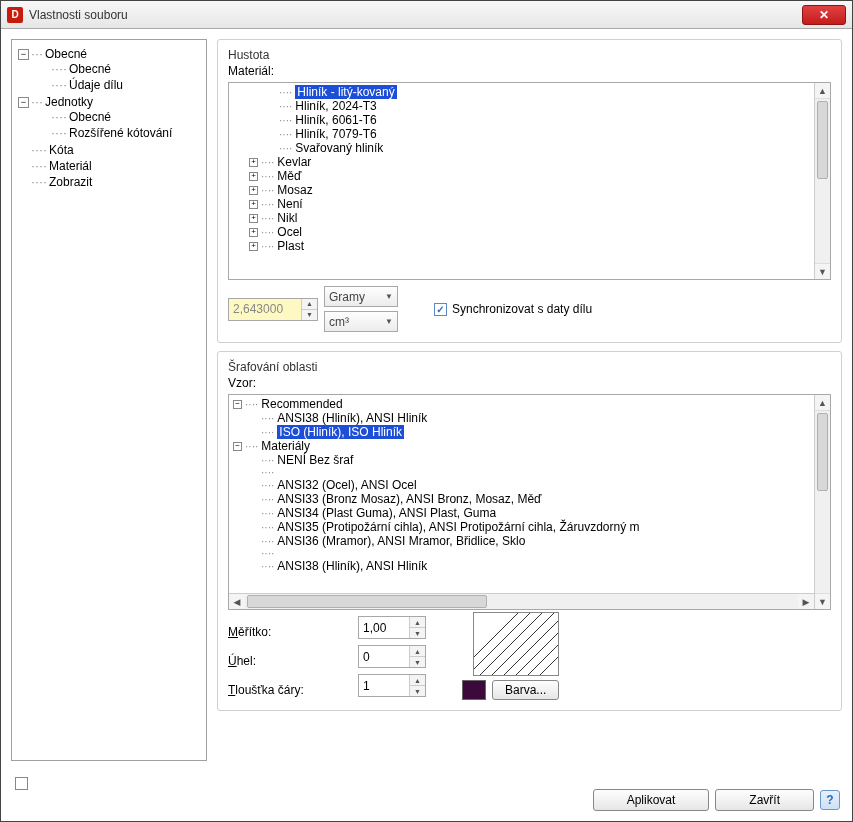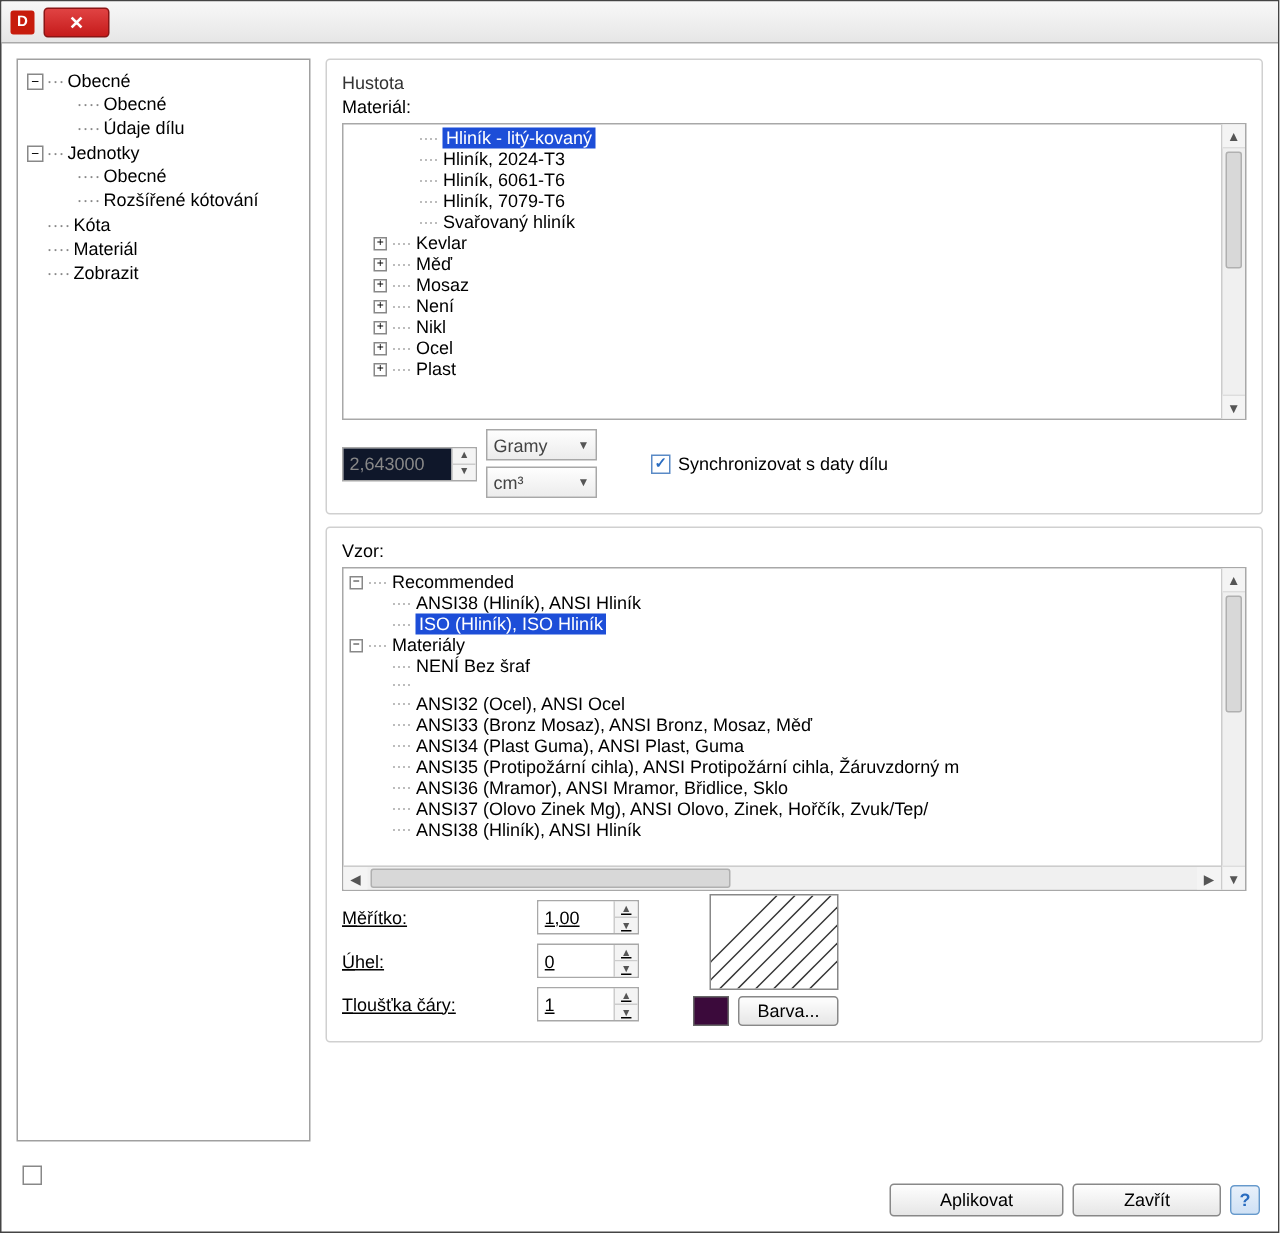--- a/index.html
+++ b/index.html
@@ -33,34 +33,34 @@
 .tree-row.l0 { padding-left: 4px; }
 .tree-row.l1 { padding-left: 20px; }
 .tree-row.l2 { padding-left: 38px; }
 .tree-row .ptoggle { width: 9px; height: 9px; border: 1px solid #888; display: inline-flex; align-items: center; justify-content: center; font-size: 8px; line-height: 1; }
 .tree-row .pspacer { width: 9px; display: inline-block; }
 .tree-row .pdots { color: #888; font-size: 10px; }
 .tree-row.selected span.txt { background: #1d4ed8; color: #fff; padding: 0 2px; }
 .dense-row { display: flex; align-items: center; gap: 6px; margin-top: 6px; }
 .numbox { display: flex; border: 1px solid #a8a8a8; background: #fff; height: 23px; }
 .numbox input { border: none; width: 72px; padding: 0 4px; font-size: 12px; }
-.numbox.dis input { color: #888; background: #0f172a; }
+.numbox.dis input { color: #888; background: #fef9c3; }
 .spin { width: 16px; display: flex; flex-direction: column; border-left: 1px solid #ccc; }
 .spin div { flex: 1; display: flex; align-items: center; justify-content: center; font-size: 7px; color: #555; background: #f4f4f4; }
 .spin div:first-child { border-bottom: 1px solid #ccc; }
 .unitcol { display: flex; flex-direction: column; gap: 4px; }
 .combo { border: 1px solid #a8a8a8; background: linear-gradient(#fefefe,#ececec); height: 21px; width: 74px; display: flex; align-items: center; padding: 0 4px; justify-content: space-between; font-size: 11px; color: #444; }
 .combo .arr { font-size: 8px; color: #555; }
 .chk { display: flex; align-items: center; gap: 5px; margin-left: 30px; }
 .chk .box { width: 13px; height: 13px; border: 1px solid #5a8ac6; background: #fff; display: flex; align-items: center; justify-content: center; color: #2a6cc0; font-size: 10px; font-weight: bold; }
 .hscroll { height: 16px; background: #f0f0f0; border-top: 1px solid #ccc; position: absolute; bottom: 0; left: 0; right: 16px; display: flex; }
 .hscroll .harrow { width: 16px; display: flex; align-items: center; justify-content: center; font-size: 9px; color: #555; background: #f4f4f4; }
 .hscroll .hthumb { width: 240px; background: #d8d8d8; border: 1px solid #b0b0b0; border-radius: 2px; margin: 1px 2px; }
 .hscroll .htrack { flex: 1; }
-.formrow { display: flex; align-items: center; margin-top: 6px; text-decoration: underline; }
+.formrow { display: flex; align-items: flex-end; margin-top: 6px; }
 .formrow .lbl { width: 130px; }
 .formrow .lbl .accel { text-decoration: underline; }
 .formrow .numbox input { width: 50px; }
 .preview-area { display: flex; align-items: flex-start; gap: 36px; }
 .params { flex: 0 0 auto; }
 .hatch-preview { width: 86px; height: 64px; border: 1px solid #888; background: #fff; position: relative; overflow: hidden; margin-top: 2px; }
 .hatch-preview svg { width: 100%; height: 100%; }
 .color-row { display: flex; align-items: flex-start; gap: 6px; margin-top: 4px; justify-content: flex-end; }
 .swatch { width: 24px; height: 20px; border: 1px solid #666; background: #3b0a3b; }
 .btn { background: linear-gradient(#fefefe,#e6e6e6); border: 1px solid #888; border-radius: 3px; padding: 2px 12px; cursor: pointer; }
@@ -70,20 +70,21 @@
 .footer-btns .btn { padding: 3px 33px; }
 .help { width: 20px; height: 20px; border: 1px solid #6699cc; border-radius: 3px; background: linear-gradient(#e8f0fa,#cfe1f5); display: flex; align-items: center; justify-content: center; color: #2a6cc0; font-weight: bold; cursor: pointer; }
 .right-col { display: flex; flex-direction: column; align-items: flex-end; }
 </style>
 </head>
 <body>
 
 <div class="window">
   <div class="titlebar">
     <div class="app-icon">D</div>
+    <div class="title">Vlastnosti souboru</div>
     <div class="close-btn">✕</div>
   </div>
 
   <div class="body">
     <div class="nav-tree">
       <ul>
         <li>
             <div class="row">
               <span class="toggle">−</span>
               <span class="dots">···</span>
@@ -245,20 +246,21 @@
               </div>
           </div>
           <div class="chk">
             <div class="box">✓</div>
             <span>Synchronizovat s daty dílu</span>
           </div>
         </div>
       </div>
 
       <div class="group">
+        <div class="group-label">Šrafování oblasti</div>
         <div class="sublabel">Vzor:</div>
         <div class="listbox pattern">
           <div class="content" id="pat-content" style="padding-bottom:16px">
               <div class="tree-row l0">
                 <span class="ptoggle">−</span>
                 <span class="pdots">····</span>
                 <span class="txt">Recommended</span>
               </div>
               <div class="tree-row l1">
                 <span class="pspacer"></span>
@@ -305,21 +307,20 @@
                 <span class="txt">ANSI35 (Protipožární cihla), ANSI Protipožární cihla, Žáruvzdorný m</span>
               </div>
               <div class="tree-row l1">
                 <span class="pspacer"></span>
                 <span class="pdots">····</span>
                 <span class="txt">ANSI36 (Mramor), ANSI Mramor, Břidlice, Sklo</span>
               </div>
               <div class="tree-row l1">
                 <span class="pspacer"></span>
                 <span class="pdots">····</span>
-                <span class="txt">ANSI37 (Olovo Zinek Mg), ANSI Olovo, Zinek, Hořčík, Zvuk/Tep/</span>
               </div>
               <div class="tree-row l1">
                 <span class="pspacer"></span>
                 <span class="pdots">····</span>
                 <span class="txt">ANSI38 (Hliník), ANSI Hliník</span>
               </div>
             </div>
           <div class="scrollbar">
             <div class="arrow">▲</div>
             <div class="thumb"></div>

